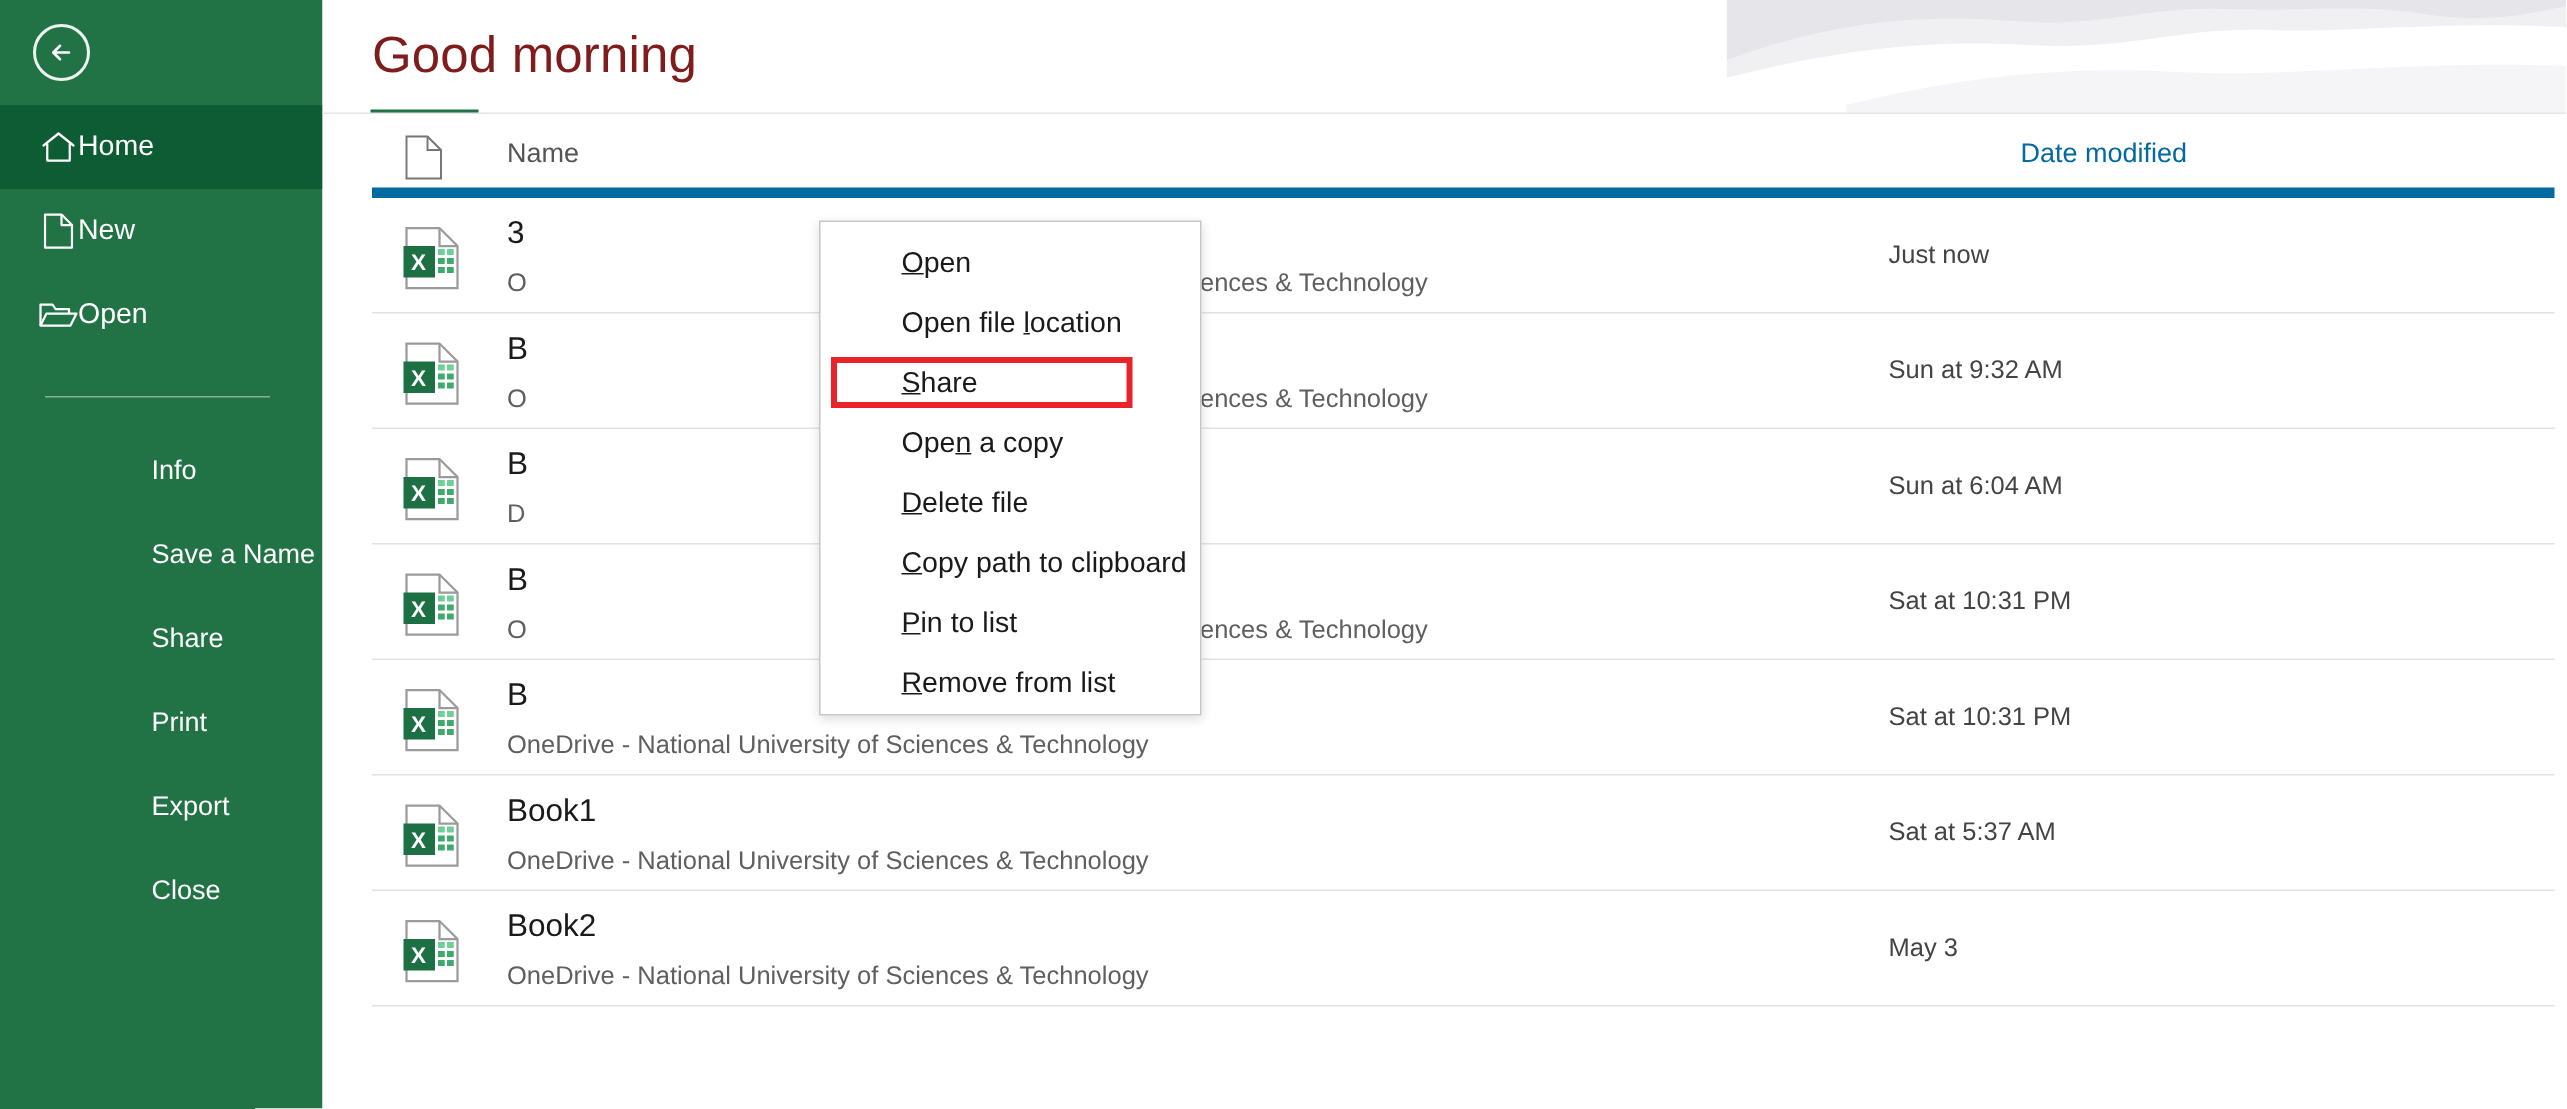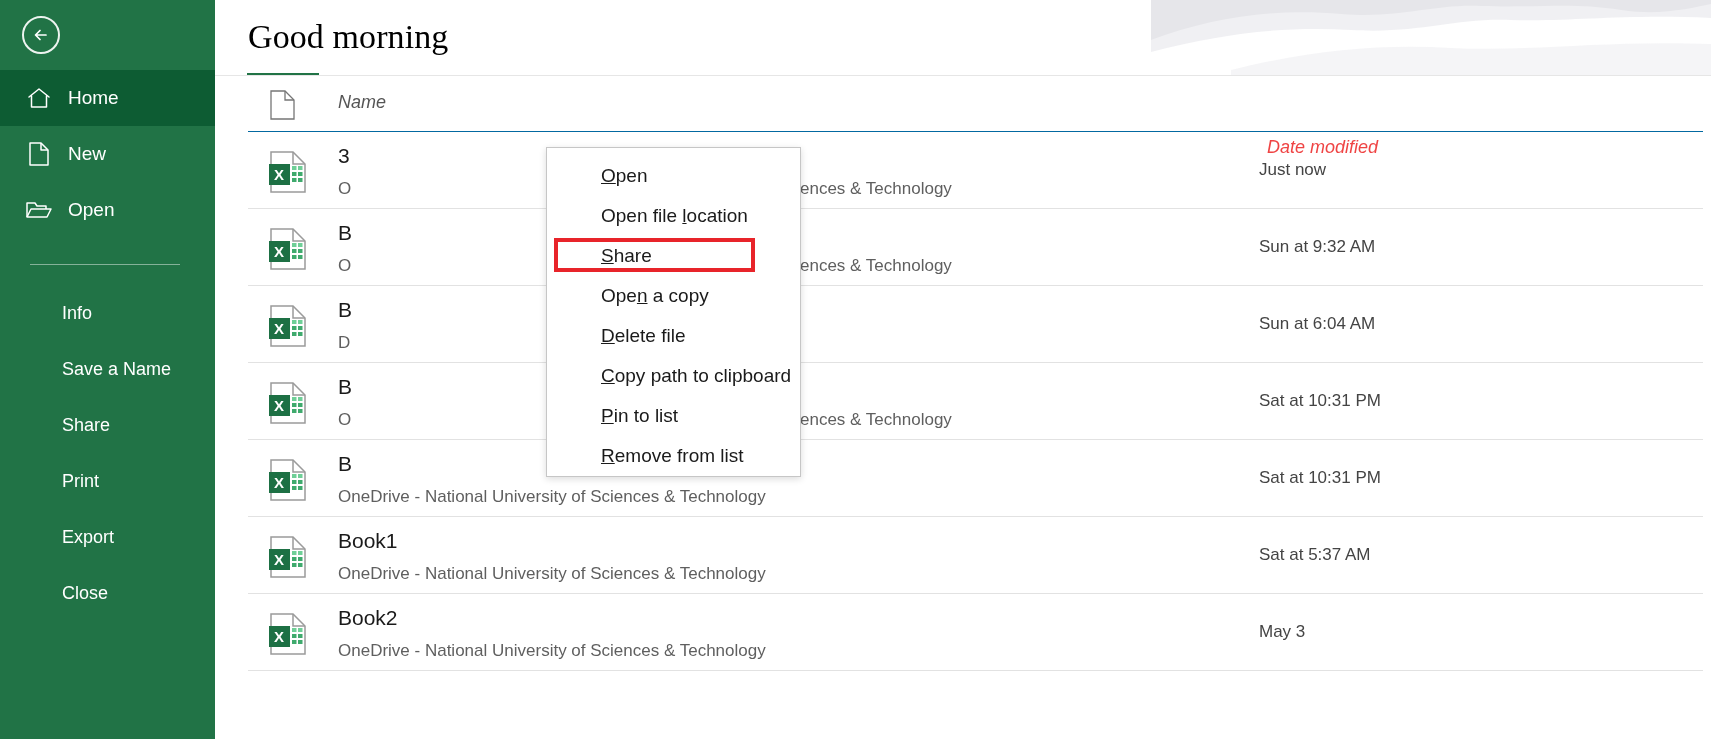--- a/index.html
+++ b/index.html
@@ -19,61 +19,60 @@
   #back-wrap { height:70px; display:flex; align-items:center; padding-left:22px; }
   #back-btn {
     width:38px; height:38px; border-radius:50%;
     border:2px solid rgba(255,255,255,.92);
     display:flex; align-items:center; justify-content:center;
     cursor:pointer; background:transparent;
   }
   #back-btn svg { display:block; }
 
   .nav-main {
-    height:56px; display:flex; align-items:center; gap:16px;
+    height:56px; display:flex; align-items:center; gap:0;
     padding-left:26px; color:#fff; font-size:19px; cursor:pointer;
   }
   .nav-main.active { background:#0d5c33; }
   .nav-ico { width:26px; display:flex; align-items:center; justify-content:center; }
 
   #nav-sep {
     width:150px; height:1px; background:rgba(255,255,255,.45);
     margin:26px auto 20px 30px;
   }
 
   .nav-sub {
     height:56px; display:flex; align-items:center;
-    padding-left:62px; color:#fff; font-size:18px; cursor:pointer;
+    padding-left:62px; color:#fff; font-size:18px; cursor:pointer;margin-left:39px;
   }
 
   
   #main { position:absolute; left:215px; top:0; right:0; height:739px; background:#fff; }
 
   #decor { position:absolute; right:0; top:0; width:560px; height:76px; overflow:hidden; pointer-events:none; }
 
   #greeting-row { position:relative; height:76px; }
   #greeting {
     position:absolute; left:33px; top:18px;
-    font-size:34px; color:#000000; letter-spacing:.1px;font-family:Liberation Serif, serif;
+    font-size:34px; color:#7f1d1d; letter-spacing:.1px;
   }
   #tab-underline {
     position:absolute; left:32px; bottom:0; width:72px; height:3px; background:#217346;
   }
   #header-rule { position:absolute; left:0; right:0; bottom:0; height:1px; background:#e6e6e6; }
 
   
   #table { position:absolute; left:0; top:76px; right:0; }
   #table-head {
-    position:relative; height:56px; border-bottom:1px solid #0369a1;
+    position:relative; height:56px; border-bottom:7px solid #0369a1;
     margin:0 8px 0 33px;
-    font-style:italic;
   }
   #head-doc-icon { position:absolute; left:22px; top:14px; }
   #head-name { position:absolute; left:90px; top:16px; font-size:18px; color:#555; }
-  #head-date { position:absolute; left:1019px; top:16px; font-size:18px; color:#ef4444;margin-top:45px; }
+  #head-date { position:absolute; left:1099px; top:16px; font-size:18px; color:#0369a1; }
 
   .frow {
     position:relative; height:77px; border-bottom:1px solid #e2e2e2;
     margin:0 8px 0 33px;
   }
   .frow-ico { position:absolute; left:20px; top:18px; width:40px; height:44px; }
   .frow-name { position:absolute; left:90px; top:12px; font-size:21px; color:#1a1a1a; white-space:nowrap; }
   .frow-sub  { position:absolute; left:90px; top:47px; font-size:17px; color:#5f5f5f; white-space:nowrap; }
   .frow-date { position:absolute; left:1011px; top:28px; font-size:17px; color:#444; white-space:nowrap; }
 

